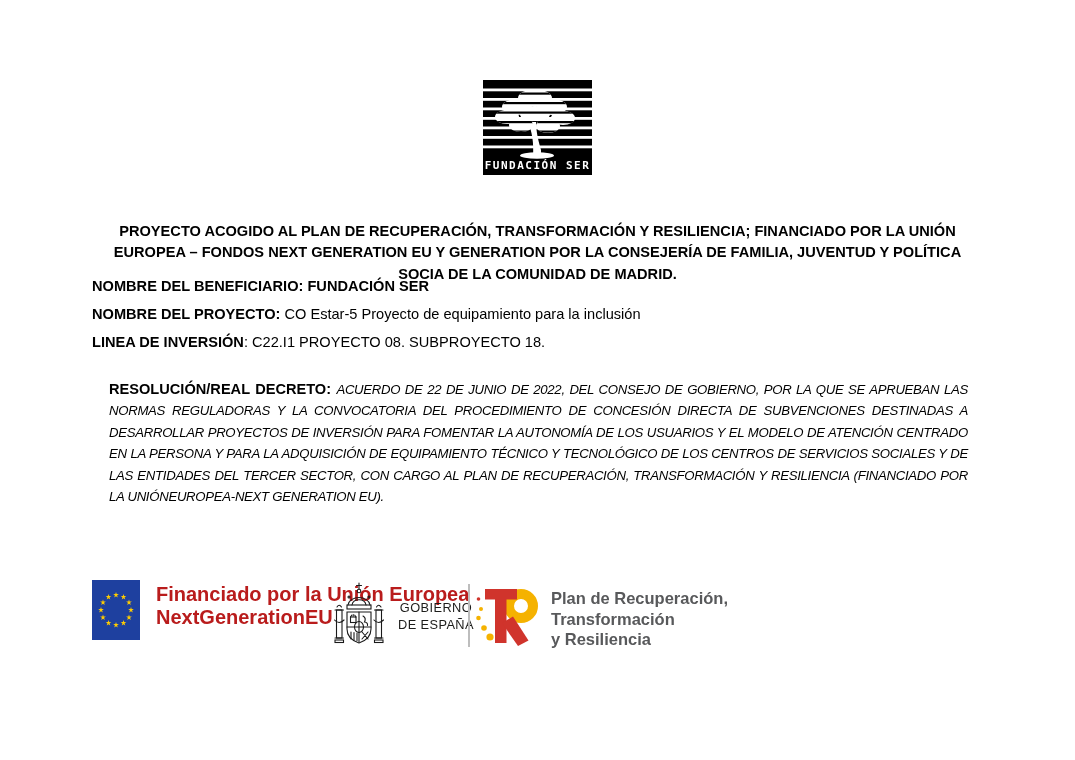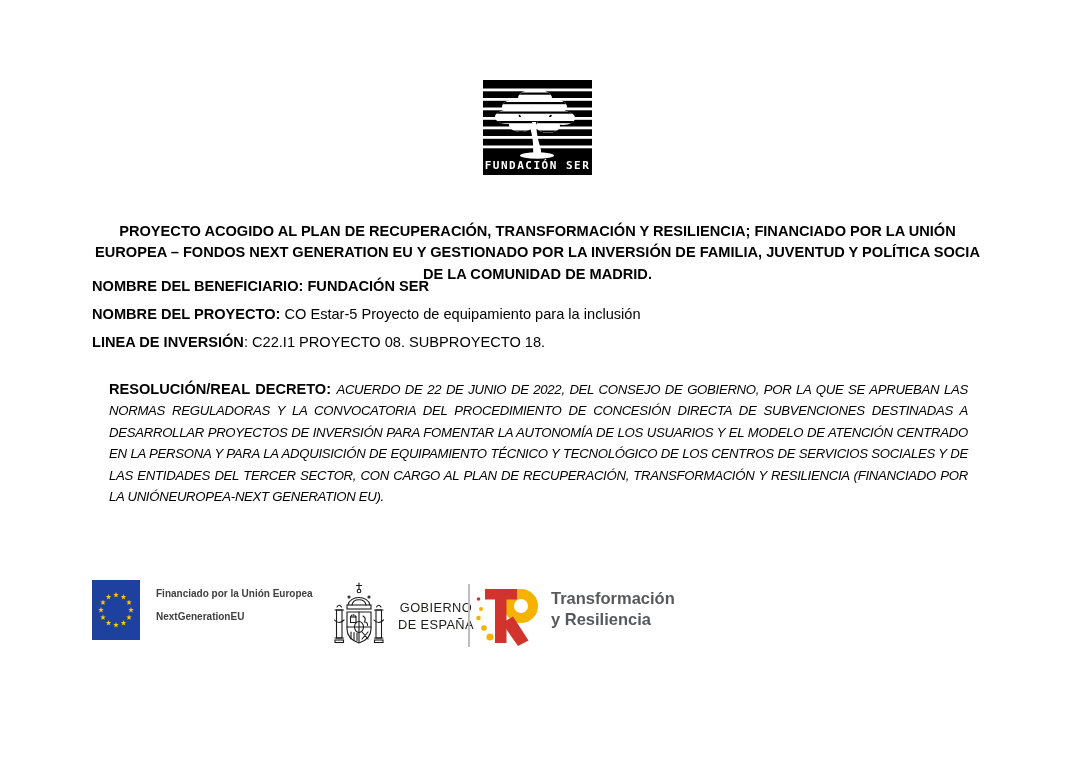--- a/index.html
+++ b/index.html
@@ -31,22 +31,22 @@
   .resolution{
     margin:17px;padding-top:1px;text-align:justify;line-height:21.4px;font-size:14.6px;
   }
   .resolution .res-text{
     font-style:italic;font-size:13.2px;letter-spacing:-0.3px;
   }
 
   
   .eu-flag{position:absolute;left:92px;top:580px;}
   .eu-text{
-    position:absolute;left:156px;top:583px;font-size:10px;font-weight:bold;
-    color:#404040;line-height:22.5px;white-space:nowrap;
+    position:absolute;left:156px;top:583px;font-size:20px;font-weight:bold;
+    color:#b91c1c;line-height:22.5px;white-space:nowrap;
   }
   .coa{position:absolute;left:334px;top:582px;}
   .gob-text{
     position:absolute;left:398px;top:599px;font-size:12.8px;color:#1d1d1b;
     line-height:17px;letter-spacing:0.4px;white-space:nowrap;text-align:center;
   }
   .divider{position:absolute;left:468px;top:584px;width:2px;height:63px;background:#bdbdbd;}
   .prtr{position:absolute;left:474px;top:582px;}
   .prtr-text{
     position:absolute;left:551px;top:588px;font-size:16.5px;font-weight:bold;
@@ -94,21 +94,21 @@
     <g fill="#000" clip-path="url(#treeclip)">
       <rect x="0" y="12.5" width="109" height="2.2"></rect>
       <rect x="0" y="22" width="109" height="2.2"></rect>
       <rect x="0" y="31.5" width="109" height="2.2"></rect>
       <rect x="0" y="41" width="109" height="2.2"></rect>
       <rect x="0" y="50.5" width="109" height="2.2"></rect>
     </g>
   </svg>
   <div class="logo-label">FUNDACIÓN SER</div>
 
-  <p class="header-par">PROYECTO ACOGIDO AL PLAN DE RECUPERACIÓN, TRANSFORMACIÓN Y RESILIENCIA; FINANCIADO POR LA UNIÓN EUROPEA – FONDOS NEXT GENERATION EU Y GESTIONADO POR LA INVERSIÓN DE FAMILIA, JUVENTUD Y POLÍTICA SOCIA DE LA COMUNIDAD DE MADRID.</p>
+  <p class="header-par">PROYECTO ACOGIDO AL PLAN DE RECUPERACIÓN, TRANSFORMACIÓN Y RESILIENCIA; FINANCIADO POR LA UNIÓN EUROPEA – FONDOS NEXT GENERATION EU Y GENERATION POR LA CONSEJERÍA DE FAMILIA, JUVENTUD Y POLÍTICA SOCIA DE LA COMUNIDAD DE MADRID.</p>
 
   <div class="fields">
     <p class="field"><span class="field-label">NOMBRE DEL BENEFICIARIO:</span> <span class="bold-value">FUNDACIÓN SER</span></p>
     <p class="field"><span class="field-label">NOMBRE DEL PROYECTO:</span> <span>CO Estar-5 Proyecto de equipamiento para la inclusión</span></p>
     <p class="field"><span class="field-label">LINEA DE INVERSIÓN</span><span>: C22.I1 PROYECTO 08. SUBPROYECTO 18.</span></p>
     <p class="resolution"><span class="field-label">RESOLUCIÓN/REAL DECRETO:</span> <span class="res-text">ACUERDO DE 22 DE JUNIO DE 2022, DEL CONSEJO DE GOBIERNO, POR LA QUE SE APRUEBAN LAS NORMAS REGULADORAS Y LA CONVOCATORIA DEL PROCEDIMIENTO DE CONCESIÓN DIRECTA DE SUBVENCIONES DESTINADAS A DESARROLLAR PROYECTOS DE INVERSIÓN PARA FOMENTAR LA AUTONOMÍA DE LOS USUARIOS Y EL MODELO DE ATENCIÓN CENTRADO EN LA PERSONA Y PARA LA ADQUISICIÓN DE EQUIPAMIENTO TÉCNICO Y TECNOLÓGICO DE LOS CENTROS DE SERVICIOS SOCIALES Y DE LAS ENTIDADES DEL TERCER SECTOR, CON CARGO AL PLAN DE RECUPERACIÓN, TRANSFORMACIÓN Y RESILIENCIA (FINANCIADO POR LA UNIÓNEUROPEA-NEXT GENERATION EU).</span></p>
   </div>
 
   <svg class="eu-flag" width="48" height="60" viewBox="0 0 48 60">
     <rect x="0" y="0" width="48" height="60" fill="#1e409f"></rect>
@@ -176,17 +176,18 @@
     <rect x="11" y="7" width="32" height="10.5" fill="#d0342c"></rect>
     <rect x="21" y="7" width="11.5" height="54" fill="#d0342c"></rect>
     <polygon points="28,41 39,34.5 54.5,58.5 44,64" fill="#d0342c"></polygon>
     <circle cx="4.5" cy="17" r="1.8" fill="#d0342c"></circle>
     <circle cx="7" cy="27" r="2" fill="#f5b200"></circle>
     <circle cx="4.5" cy="36" r="2.3" fill="#f5b200"></circle>
     <circle cx="10" cy="46" r="2.8" fill="#f5b200"></circle>
     <circle cx="16" cy="55" r="3.6" fill="#f5b200"></circle>
   </svg>
   <div class="prtr-text">
+    <div>Plan de Recuperación,</div>
     <div>Transformación</div>
     <div>y Resiliencia</div>
   </div>
 
 </div>
 
 </body></html>

